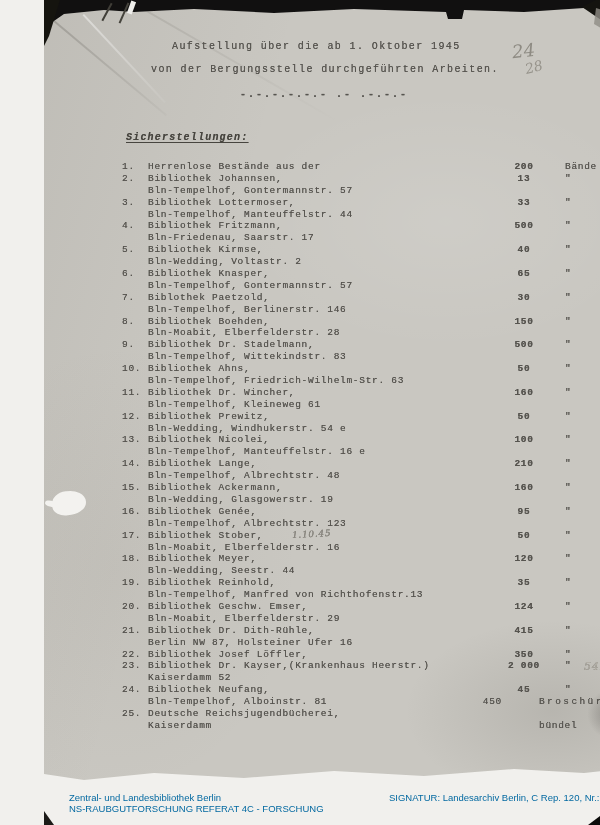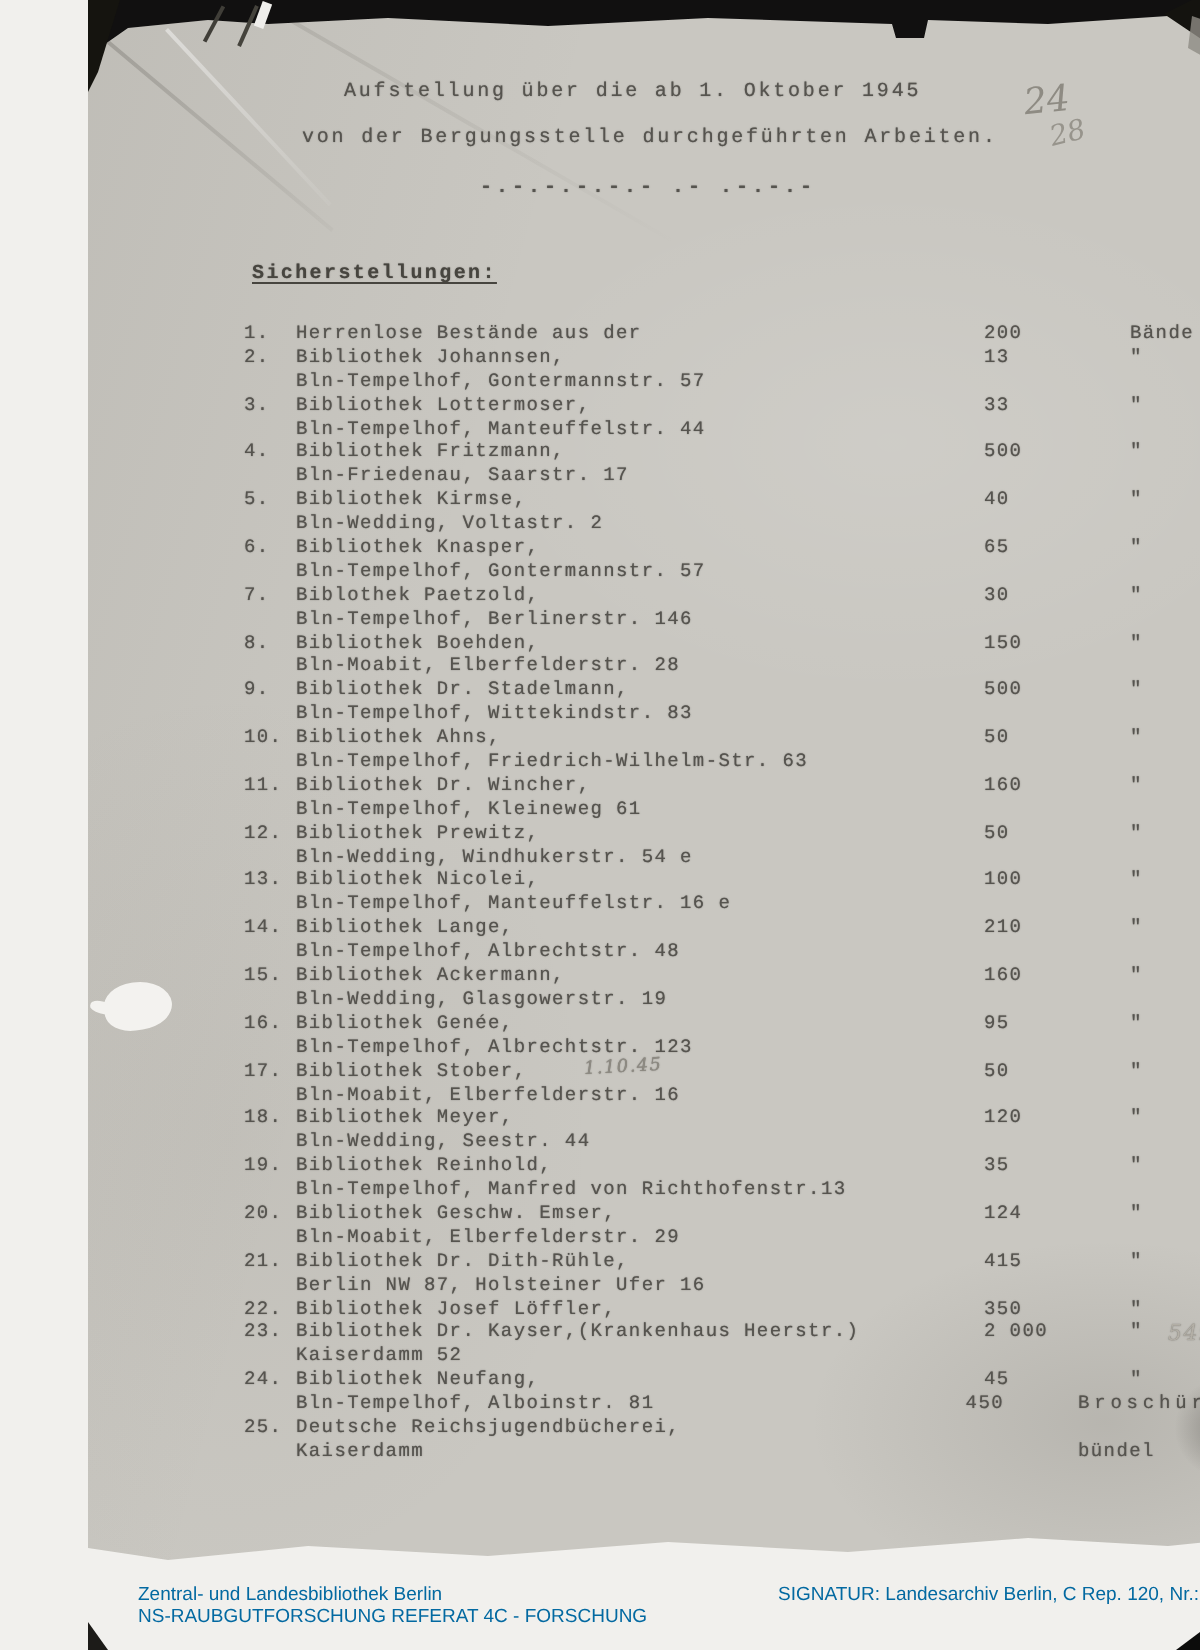--- a/index.html
+++ b/index.html
@@ -50,34 +50,34 @@
     background:radial-gradient(ellipse,rgba(55,52,48,.40),rgba(55,52,48,0) 70%);}
   .smudge2{position:absolute;left:572px;top:698px;width:30px;height:44px;
     background:radial-gradient(ellipse,rgba(32,31,29,.55),rgba(32,31,29,0) 72%);}
 
   
   .typed{position:absolute;color:#56544f;text-shadow:0 0 .6px rgba(86,84,79,.85);white-space:nowrap;}
   .title1{left:128px;top:41px;font-size:10px;letter-spacing:1.4px;}
   .title2{left:107px;top:64px;font-size:10px;letter-spacing:1.4px;}
   .sep{left:196px;top:89px;font-size:10px;letter-spacing:2px;font-weight:bold;}
   .heading{left:82px;top:132px;font-size:10px;letter-spacing:1.2px;color:#47453f;font-weight:bold;
-    text-decoration:underline;text-underline-offset:2px;}
+    text-decoration:underline;text-underline-offset:2px;font-style:italic;}
 
   
   .hand{position:absolute;font-family:"DejaVu Serif",serif;font-style:italic;color:#8e8b83;white-space:nowrap;}
   .hand-24{left:468px;top:40px;font-size:18px;transform:rotate(-6deg);}
   .hand-28{left:481px;top:59px;font-size:14px;transform:rotate(-14deg);color:#97948c;}
 
   
   #list{position:absolute;left:78px;top:161px;width:510px;}
   .item .line{position:relative;height:11.9px;font-size:9.5px;letter-spacing:.7px;
     color:#56544f;text-shadow:0 0 .6px rgba(86,84,79,.85);white-space:nowrap;}
   .no{position:absolute;left:0;}
   .t1,.t2{position:absolute;left:26px;text-align:right;}
-  .cnt{position:absolute;left:370px;width:64px;text-align:left;}
+  .cnt{position:absolute;left:370px;width:64px;text-align:center;font-weight:bold;}
   .cnt2{position:absolute;left:320px;width:60px;text-align:right;}
   .unit{position:absolute;left:443px;}
   .unit2{position:absolute;left:417px;}
   .unit2.wide{letter-spacing:2.4px;}
   .hand1{position:absolute;left:170px;top:-1px;font-family:"DejaVu Serif",serif;font-style:italic;
     font-size:9px;color:#8e8b83;transform:rotate(-3deg);}
   .hand2{position:absolute;left:462px;font-family:"DejaVu Serif",serif;font-style:italic;
     font-size:11px;color:#b3afa6;}
 
   

